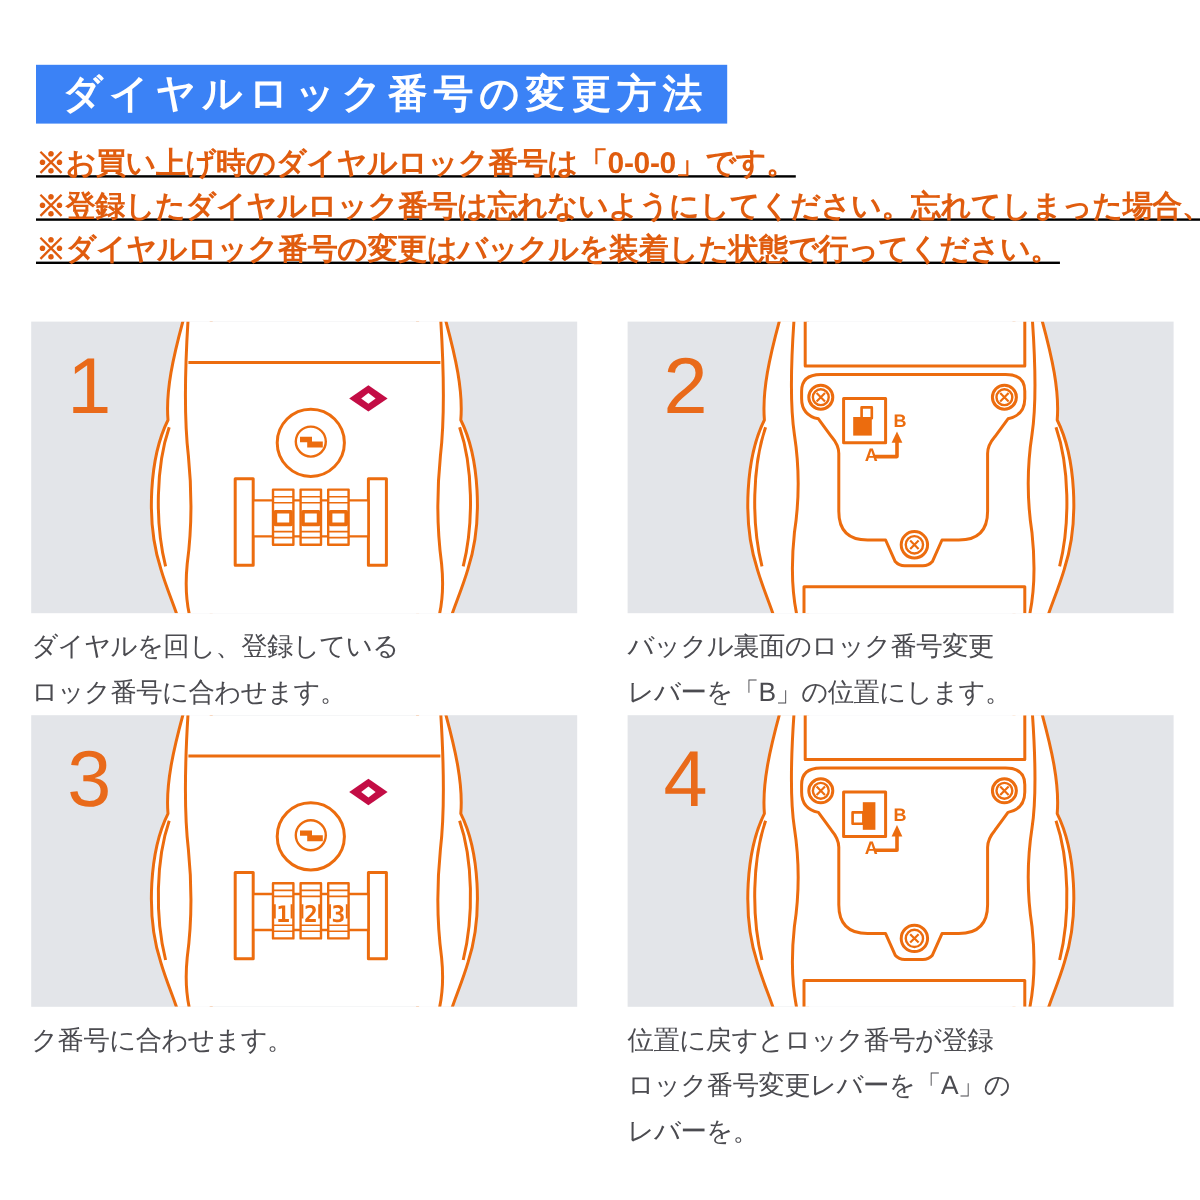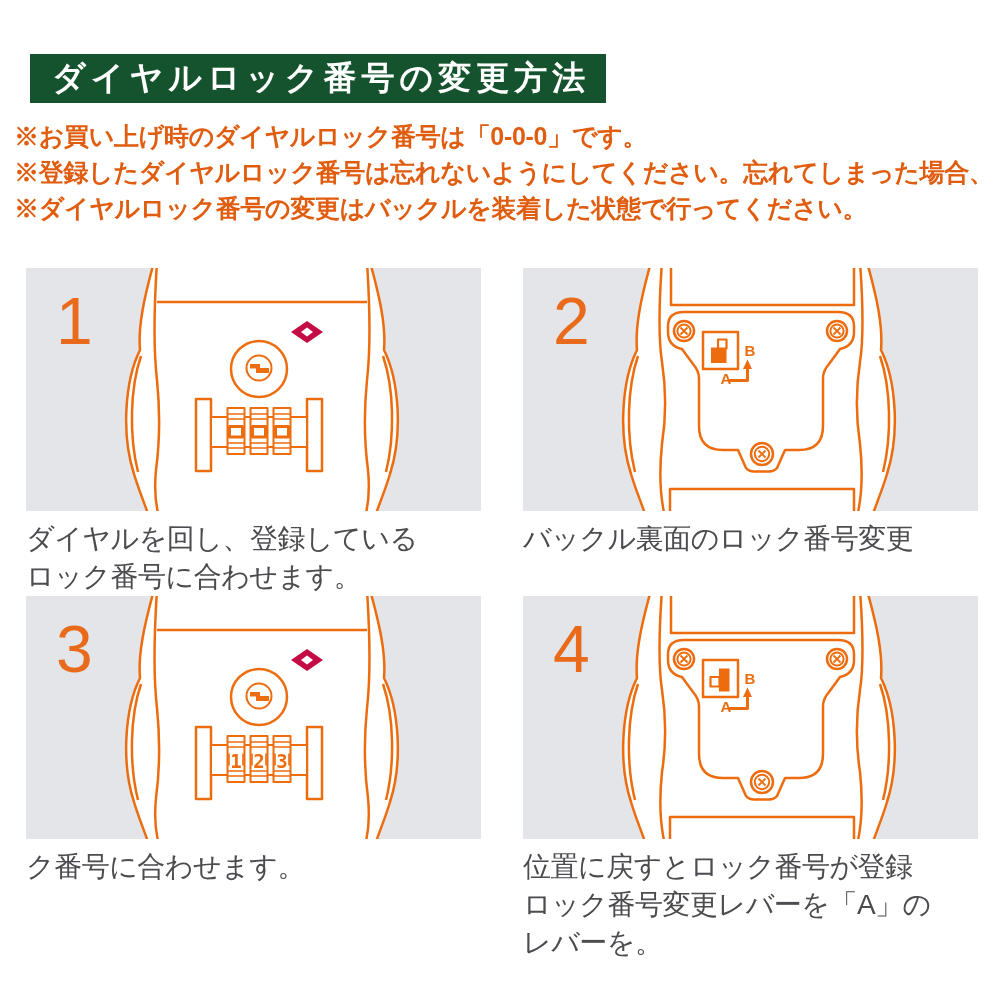--- a/index.html
+++ b/index.html
@@ -2,46 +2,46 @@
 <html><head>
 <meta charset="utf-8">
 <style>
   html,body{margin:0;padding:0;background:#fff;}
   .page{
     position:relative;width:1000px;height:1000px;background:#fff;overflow:hidden;
     font-family:"Liberation Sans",sans-serif;
   }
   .banner{
     position:absolute;left:30px;top:54px;width:576px;height:49px;
-    background:#14532d;color:#fff;display:flex;align-items:center;
+    background:#3b82f6;color:#fff;display:flex;align-items:center;
     font-size:33px;font-weight:bold;letter-spacing:5px;padding-left:22px;box-sizing:border-box;
     white-space:nowrap;
   }
-  .notes{position:absolute;left:14px;top:118px;width:960px;}
+  .notes{position:absolute;left:30px;top:118px;width:960px;text-decoration:underline;}
   .note-line{
     font-size:25px;font-weight:bold;color:#e05c0e;line-height:36px;
     letter-spacing:-0.3px;white-space:nowrap;
   }
   .note-line.indent{padding-left:26px;}
   .cell{position:absolute;width:455px;}
   .cell.c1{left:26px;top:268px;}
   .cell.c2{left:523px;top:268px;}
   .cell.c3{left:26px;top:596px;}
   .cell.c4{left:523px;top:596px;}
   .panel{
     position:relative;width:455px;height:243px;background:#e3e5e9;overflow:hidden;
   }
   .art{position:absolute;left:0;top:0;width:455px;height:243px;}
   .step-num{
     position:absolute;left:30px;top:20px;font-size:66px;line-height:1;
     color:#e96a1a;font-weight:400;
   }
   .caption{margin-top:9px;}
   .cap-line{
-    font-size:28px;line-height:38px;color:#4b4b50;white-space:nowrap;letter-spacing:-0.5px;
+    font-size:22px;line-height:38px;color:#4b4b50;white-space:nowrap;letter-spacing:-0.5px;
   }
   svg text{font-family:"Liberation Sans",sans-serif;}
   svg text.dial-digit{font-family:"DejaVu Sans Mono","Liberation Mono",monospace;}
 </style>
 </head>
 <body>
 
 <div class="page">
 
   <div class="banner">ダイヤルロック番号の変更方法</div>
@@ -136,20 +136,21 @@
             <polygon fill="#ec6c0e" stroke="none" points="224.5,91.5 220,101 229,101"></polygon>
           </g>
           <text x="203" y="116" text-anchor="middle" font-size="15" font-weight="bold" fill="#ec6c0e" stroke="none">A</text>
           <text x="227" y="88" text-anchor="middle" font-size="15" font-weight="bold" fill="#ec6c0e" stroke="none">B</text>
         </g>
       </svg>
       <div class="step-num">2</div>
     </div>
     <div class="caption">
       <div class="cap-line">バックル裏面のロック番号変更</div>
+      <div class="cap-line">レバーを「B」の位置にします。</div>
     </div>
   </div>
 
   <div class="cell c3">
     <div class="panel">
       <svg class="art" viewBox="0 0 455 243">
         <g fill="none" stroke="#ec6c0e" stroke-width="2.5" stroke-linejoin="round">
           <path fill="#fff" d="M128,-6 C118,30 112,58 114,82 C99,112 95,166 108,206 C113,223 119,236 123,249 L150,249 L150,-6 Z"></path>
           <path fill="#fff" d="M344,-6 C354,30 360,58 358,82 C373,112 377,166 364,206 C359,223 353,236 349,249 L322,249 L322,-6 Z"></path>
           <path d="M115,88 C104,120 103,168 112,204"></path>

